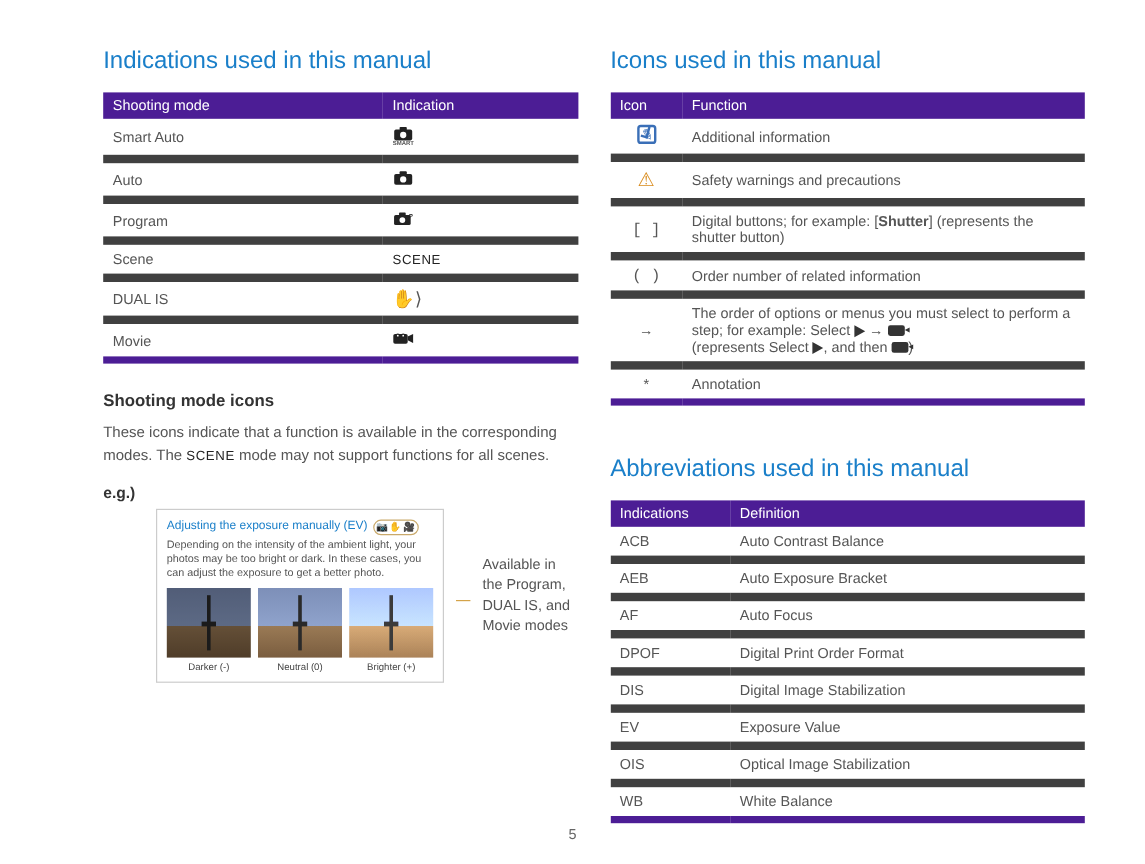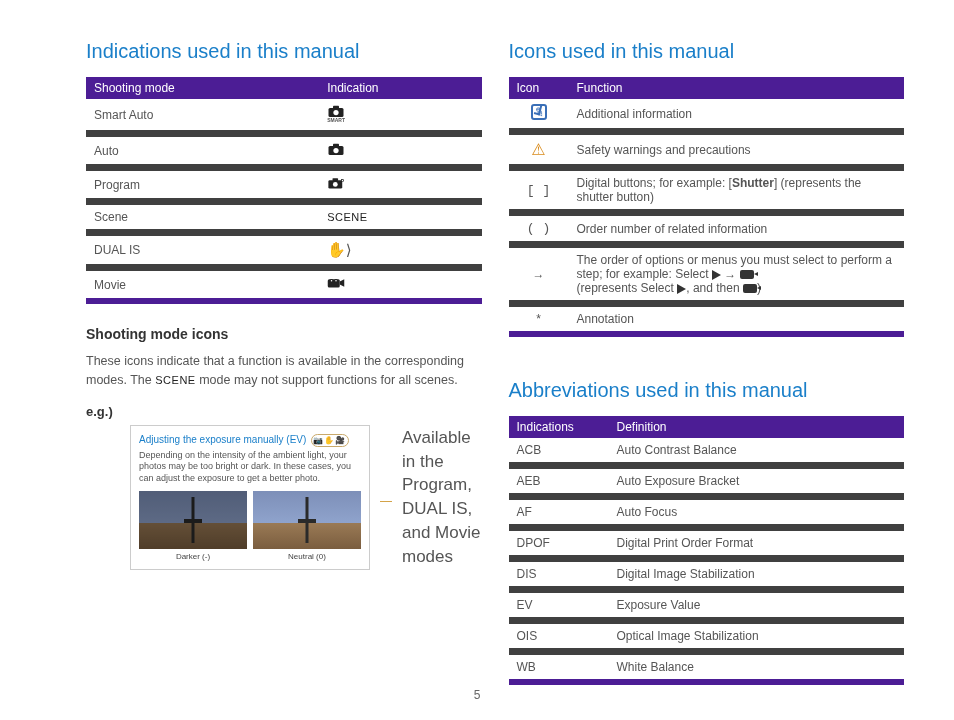--- a/index.html
+++ b/index.html
@@ -15,21 +15,21 @@
   .icon-col { width: 60px; }
   .subhead { font-size: 14px; color: #333; margin-top: 22px; margin-bottom: 10px; }
   .body-text { font-size: 12.5px; color: #555; line-height: 1.5; }
   .eg-label { font-size: 13px; font-weight: bold; margin-top: 14px; margin-bottom: 6px; }
   .example-row { display: flex; gap: 10px; align-items: center; padding-left: 44px; }
   .example-box { border: 1px solid #ccc; padding: 8px; width: 240px; font-size: 9px; color: #555; position: relative; }
   .example-box .ex-title { color: #1a7fc9; font-size: 10px; margin-bottom: 3px; display: inline; }
   .badge-group { display: inline-flex; gap: 1px; vertical-align: middle; margin-left: 2px; border: 1px solid #c9a96b; border-radius: 7px; padding: 1px 2px; }
   .badge-group .bicon { font-size: 8px; }
   .connector { width: 12px; border-top: 1px solid #d4a349; margin-top: 9px; }
-  .example-caption { font-size: 17px; color: #555; line-height: 1.4; flex: 1; }
+  .example-caption { font-size: 12px; color: #555; line-height: 1.4; flex: 1; }
   .thumbs { display: flex; gap: 6px; margin-top: 6px; }
   .thumb { flex: 1; text-align: center; }
   .thumb .img { width: 100%; height: 58px; background: linear-gradient(to bottom, #7d8fb8 0%, #8fa3cc 55%, #9a7a55 55%, #7a5d3f 100%); position: relative; }
   .thumb .img::after { content: ""; position: absolute; left: 50%; top: 6px; bottom: 6px; width: 3px; background: #2a2a2a; transform: translateX(-50%); }
   .thumb .img::before { content: ""; position: absolute; left: 42%; top: 28px; width: 16%; height: 4px; background: #2a2a2a; }
   .thumb-label { font-size: 8px; margin-top: 3px; color: #444; }
   .camera-icon, .scene-text { display: inline-block; }
   .camera-icon svg { width: 18px; height: 14px; display: block; }
   .scene-text { font-family: Impact, "Arial Black", sans-serif; font-size: 11px; letter-spacing: 0.5px; color: #222; }
   .info-icon { display: inline-block; width: 16px; height: 16px; border: 2px solid #3a6fb7; border-radius: 3px; position: relative; }
@@ -150,20 +150,24 @@
         <div style="margin-top:3px; line-height:1.3;">Depending on the intensity of the ambient light, your photos may be too bright or dark. In these cases, you can adjust the exposure to get a better photo.</div>
         <div class="thumbs">
           <div class="thumb">
             <div class="img" style="filter:brightness(0.65);"></div>
             <div class="thumb-label">Darker (-)</div>
           </div>
           <div class="thumb">
             <div class="img"></div>
             <div class="thumb-label">Neutral (0)</div>
           </div>
+          <div class="thumb">
+            <div class="img" style="filter:brightness(1.4);"></div>
+            <div class="thumb-label">Brighter (+)</div>
+          </div>
         </div>
       </div>
       <div class="connector"></div>
       <div class="example-caption">Available in the Program, DUAL IS, and Movie modes</div>
     </div>
   </div>
 
   <div class="col">
     <h2 class="section">Icons used in this manual</h2>
 

